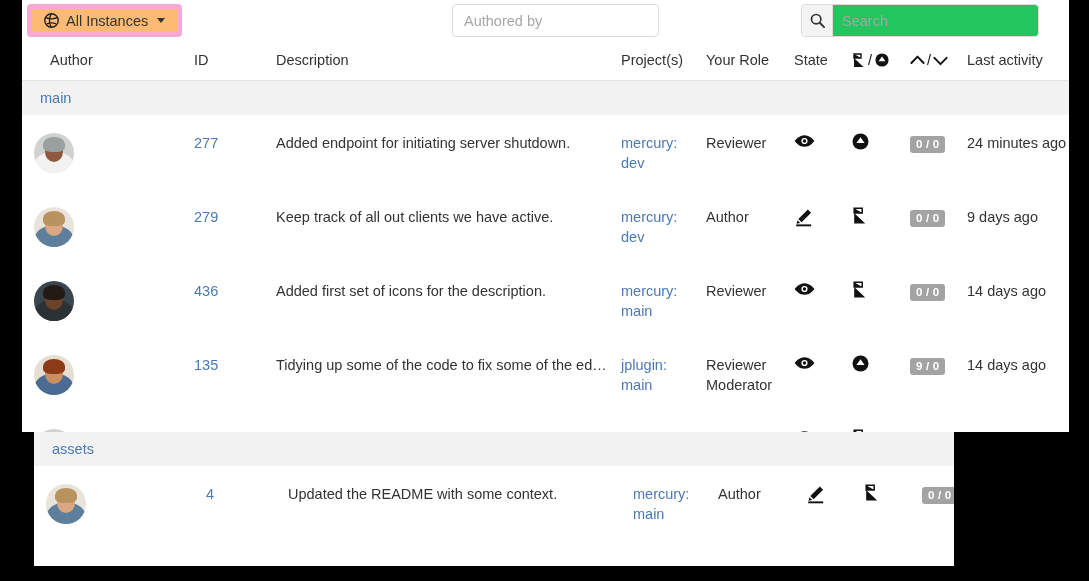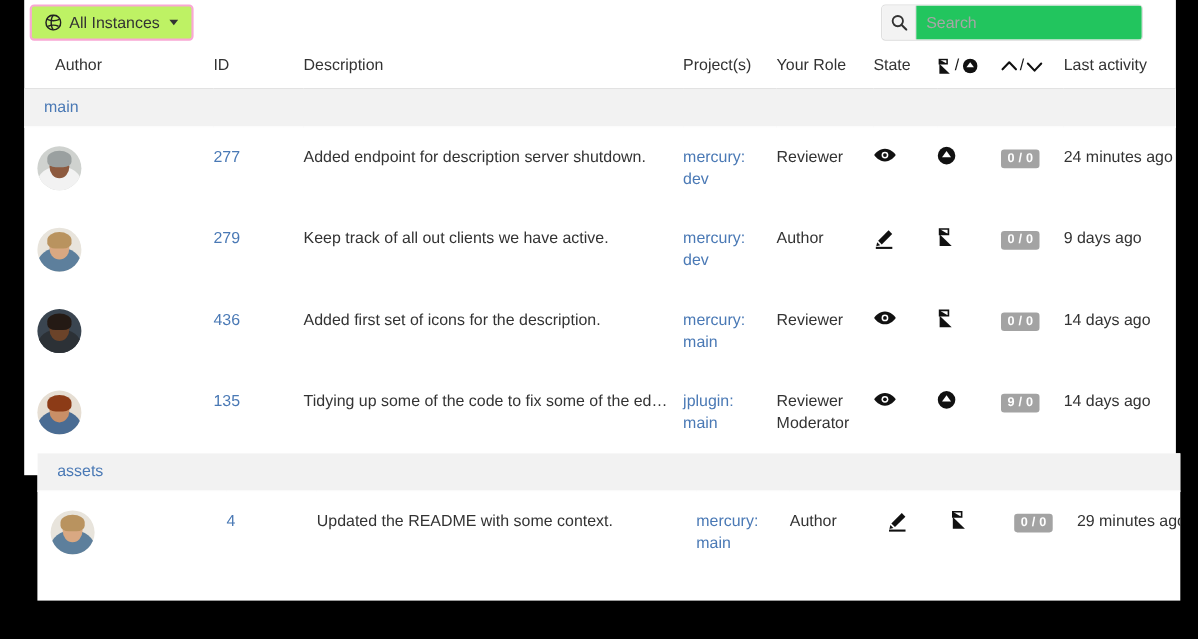--- a/index.html
+++ b/index.html
@@ -17,38 +17,38 @@
   #root { position: relative; width: 1089px; height: 581px; background: #000; }
 
   .panel {
     position: absolute;
     background: #ffffff;
     overflow: hidden;
   }
   
   #panel-top  { left: 22px; top: 0;     width: 1047px; height: 432px; }
   
-  #panel-bot  { left: 34px; top: 412px; width: 1039px; height: 134px; }
+  #panel-bot  { left: 34px; top: 432px; width: 920px; height: 134px; }
 
   
   .toolbar {
     position: relative;
     height: 42px;
     padding: 4px 0 0 0;
   }
   .filter-btn {
     position: absolute;
     top: 4px;
     height: 33px;
     display: flex;
     align-items: center;
     gap: 7px;
     padding: 0 12px;
-    background: #bef264;
-    border: 2px solid #f9a8d4;
+    background: #fdba74;
+    border: 5px solid #f9a8d4;
     border-radius: 4px;
     font-size: 14.5px;
     color: #333333;
     cursor: pointer;
     white-space: nowrap;
   }
   .filter-btn .caret {
     width: 0; height: 0;
     border-left: 4px solid transparent;
     border-right: 4px solid transparent;
@@ -199,20 +199,21 @@
             <path d="M2 5 Q8 7.5 14 5" fill="none" stroke="#222" stroke-width="1.4"></path>
             <path d="M3 11.6 Q8 9.4 13 11.6" fill="none" stroke="#222" stroke-width="1.4"></path>
           </svg>
         </span>
         <span>All Instances</span>
         <span class="caret"></span>
       </div>
 
 
 
+      <input class="author-input" type="text" placeholder="Authored by" value="" style="">
 
       <div class="search-wrap">
         <div class="search-addon">
           <span>
             <svg width="15" height="15" viewBox="0 0 16 16">
               <circle cx="6.6" cy="6.6" r="5" fill="none" stroke="#333" stroke-width="1.8"></circle>
               <line x1="10.4" y1="10.4" x2="15" y2="15" stroke="#333" stroke-width="2" stroke-linecap="round"></line>
             </svg>
           </span>
         </div>
@@ -291,21 +292,21 @@
       <tbody class="rows" id="rows-main">
           <tr>
             <td style="padding-left:0">
               <div class="avatar" style="background:#cfd2cf">
                 <div class="av-body" style="background:#f2f2f2;border-radius:50% 50% 0 0 / 70% 70% 0 0"></div>
                 <div class="av-head" style="left:27%;top:20%;width:46%;height:52%;background:#8d5a3f"></div>
                 <div class="av-head" style="left:22%;top:11%;width:56%;height:36%;background:#9aa0a0;border-radius:50% 50% 35% 35%"></div>
               </div>
             </td>
             <td class="id-cell"><span class="link">277</span></td>
-            <td class="desc-cell">Added endpoint for description server shutdown.</td>
+            <td class="desc-cell">Added endpoint for initiating server shutdown.</td>
             <td class="proj-cell">
               <div class="link">mercury:</div>
               <div class="link">dev</div>
             </td>
             <td class="role-cell"><span>Reviewer</span></td>
             <td class="icon-cell"><span><svg width="21" height="16" viewBox="0 0 21 16">
                   <path d="M10.5 2.2 C15.6 2.2 19.3 6.3 20.3 8 C19.3 9.7 15.6 13.8 10.5 13.8 C5.4 13.8 1.7 9.7 0.7 8 C1.7 6.3 5.4 2.2 10.5 2.2 Z" fill="#111"></path>
                   <circle cx="10.5" cy="8" r="3.1" fill="#fff"></circle>
                   <circle cx="10.5" cy="8" r="1.7" fill="#111"></circle>
                 </svg></span></td>

